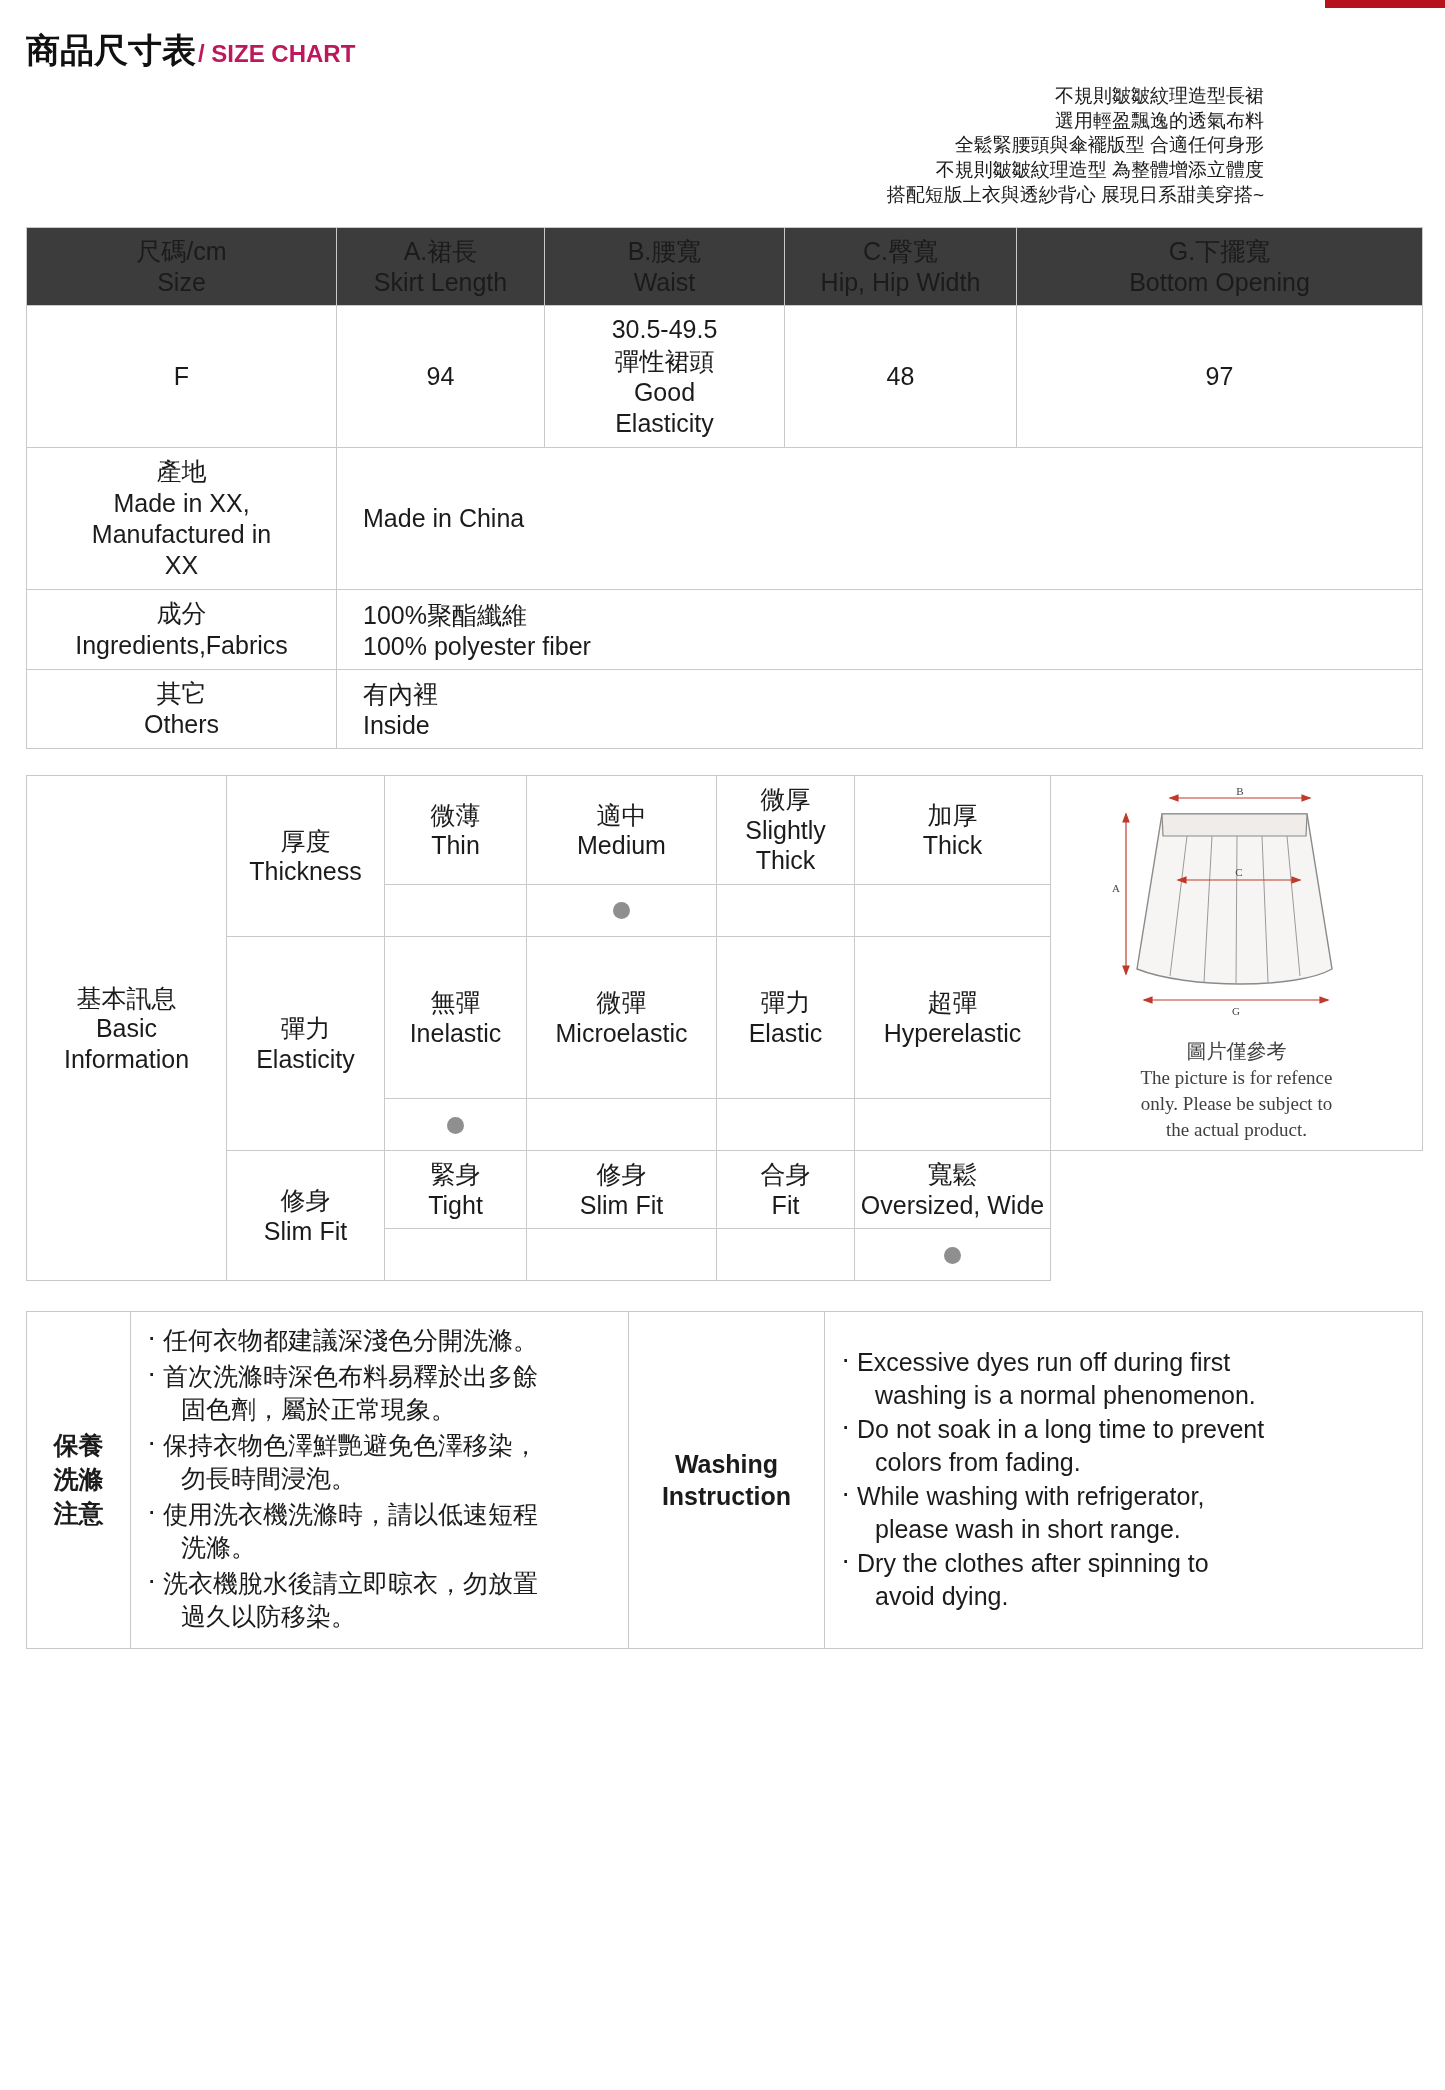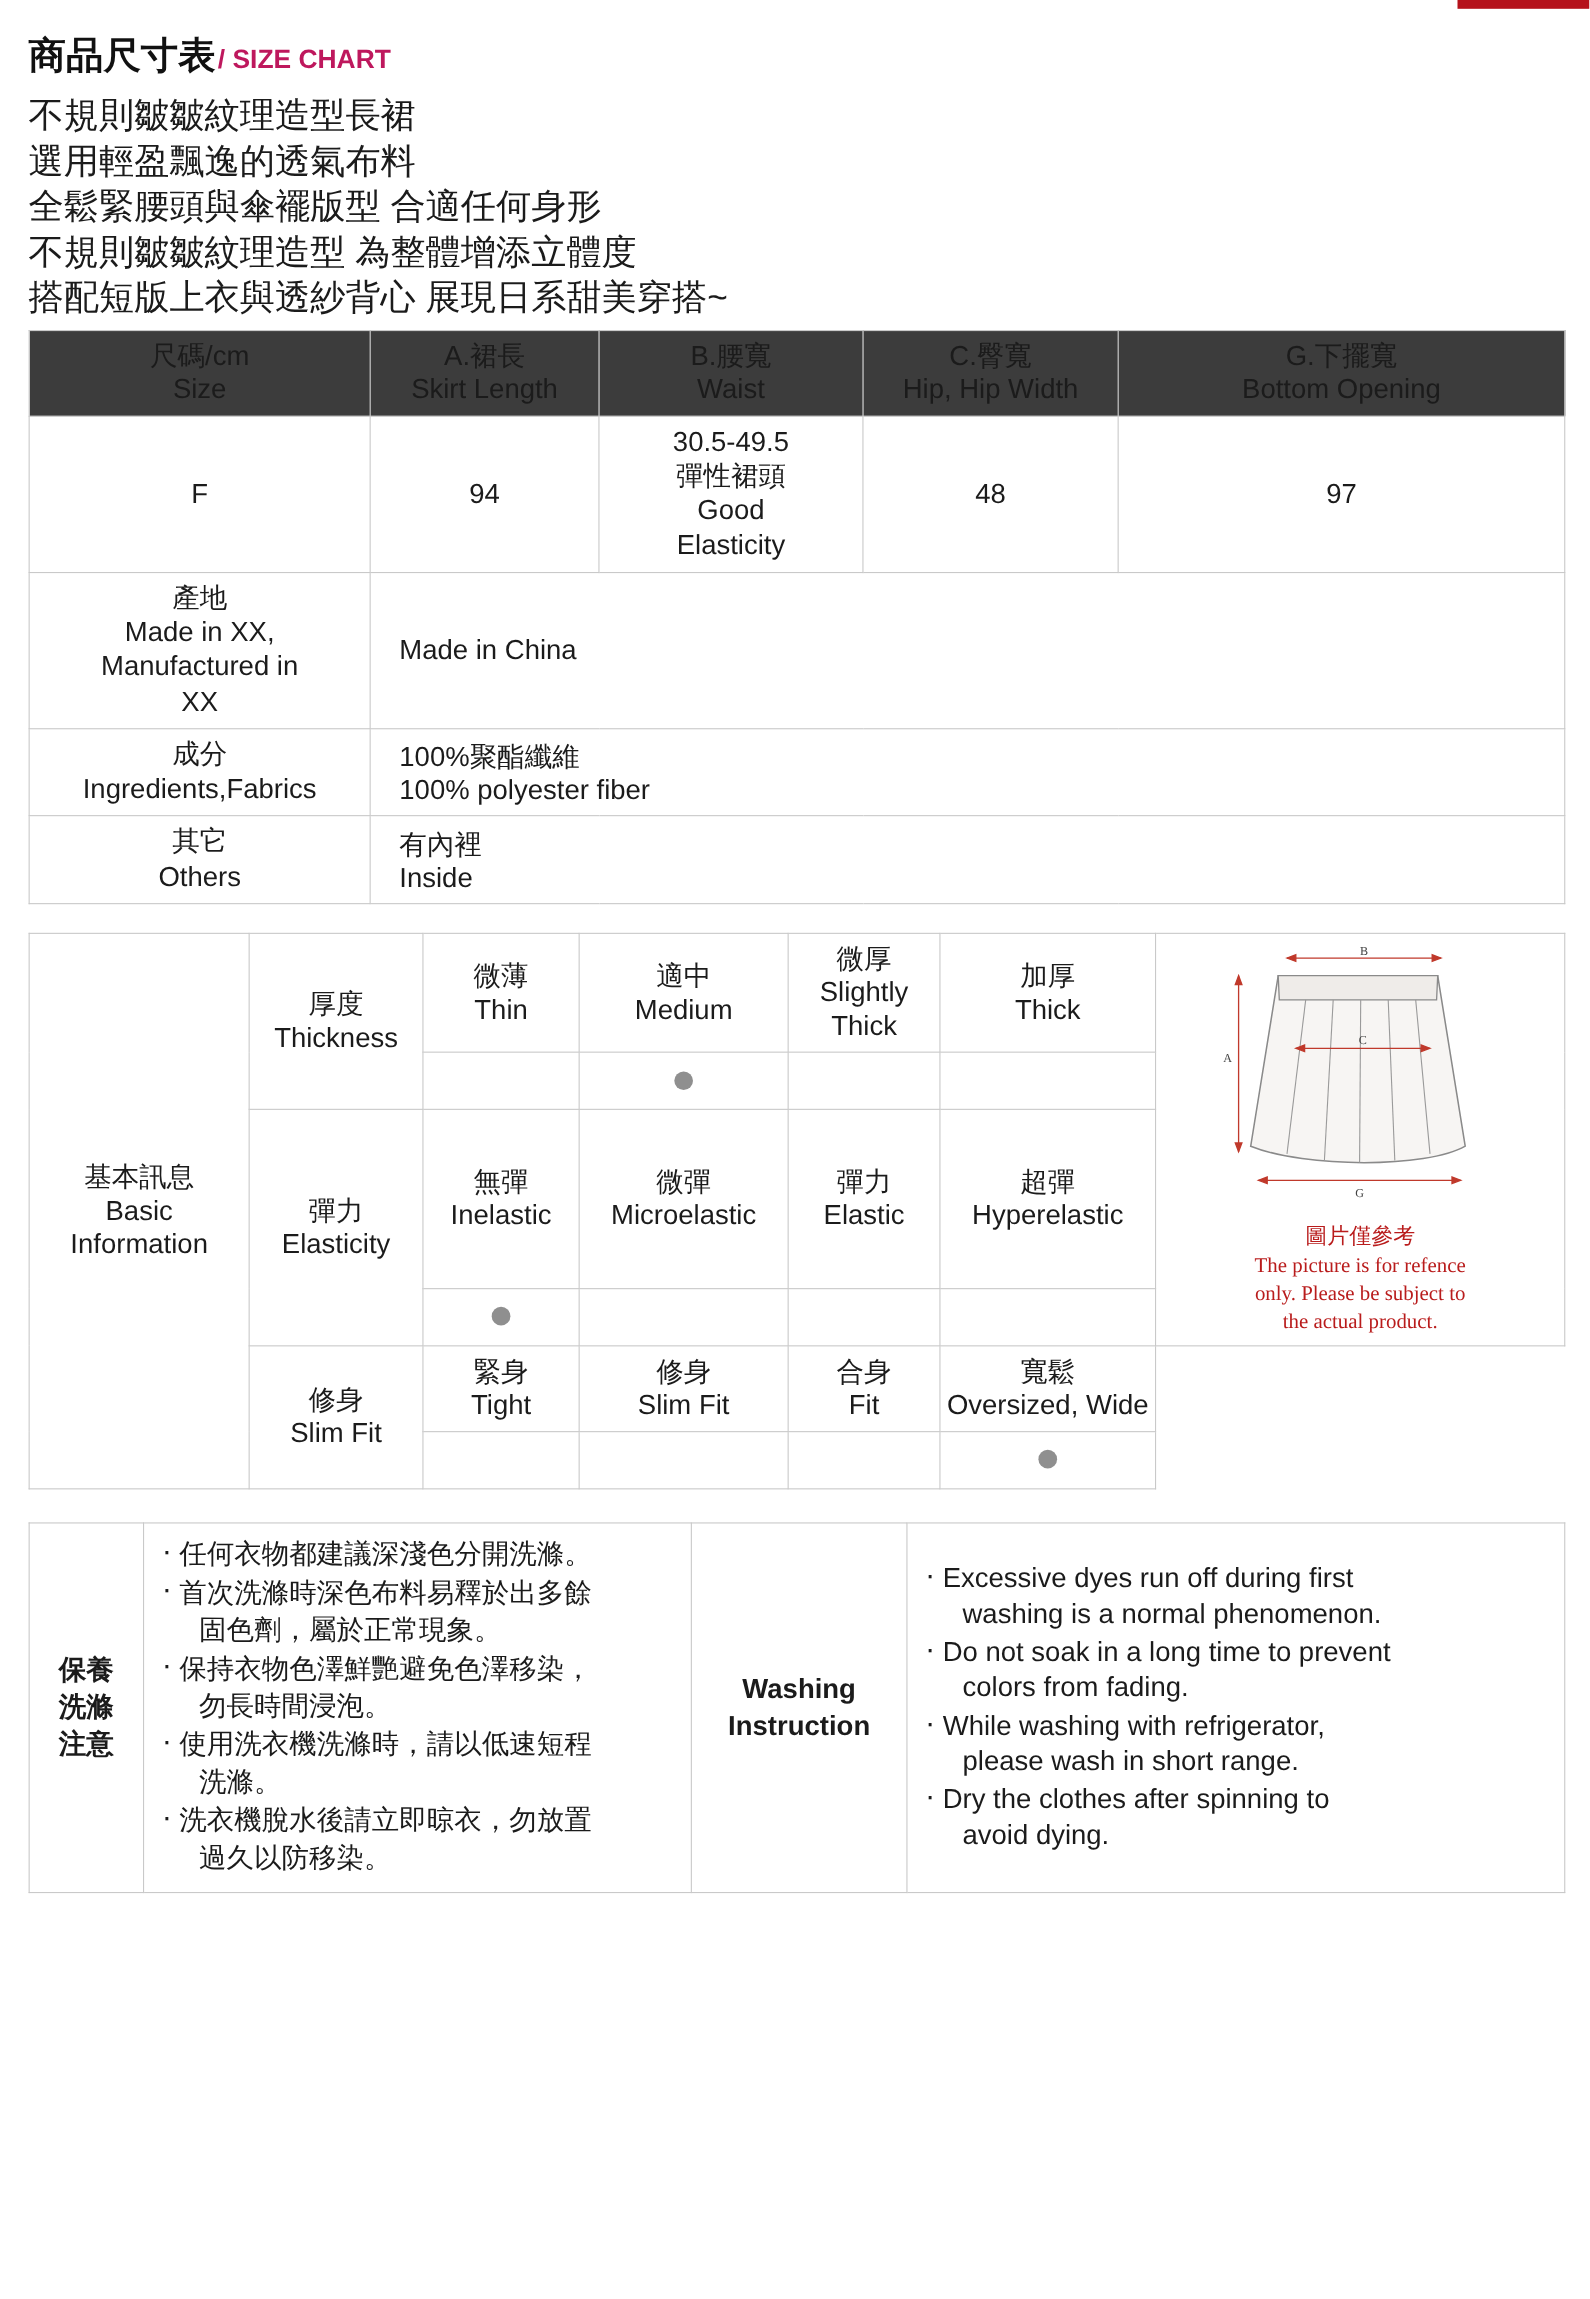--- a/index.html
+++ b/index.html
@@ -42,24 +42,25 @@
     margin-left: 2px;
   }
   .meta {
     font-size: 25px;
     line-height: 1.32;
     color: #1b1b1b;
     margin-bottom: 4px;
   }
   .meta .line { white-space: normal; }
   .detail-lines {
-    font-size: 32px;
+    font-size: 19px;
     line-height: 1.30;
     color: #1b1b1b;
-    margin-bottom: 8px;
+    margin-bottom: 20px;
+    text-align: right;
   }
 
   table.t {
     border-collapse: collapse;
     width: 1396px;
     table-layout: fixed;
   }
   table.t td, table.t th {
     border: 1px solid #c9c9c9;
     padding: 8px 26px;
@@ -118,21 +119,21 @@
     background: #8f8f8f;
   }
   .img-cell {
     width: 300px;
     vertical-align: middle;
     text-align: center;
     padding: 6px;
   }
   .img-note {
     font-size: 19px;
-    color: #b91c1c;
+    color: #404040;
     line-height: 1.35;
     margin-top: 4px;
     font-family: "Liberation Serif", serif;
   }
   .img-note .cn { font-size: 20px; }
 
   
   table.wash {
     border-collapse: collapse;
     width: 1396px;

